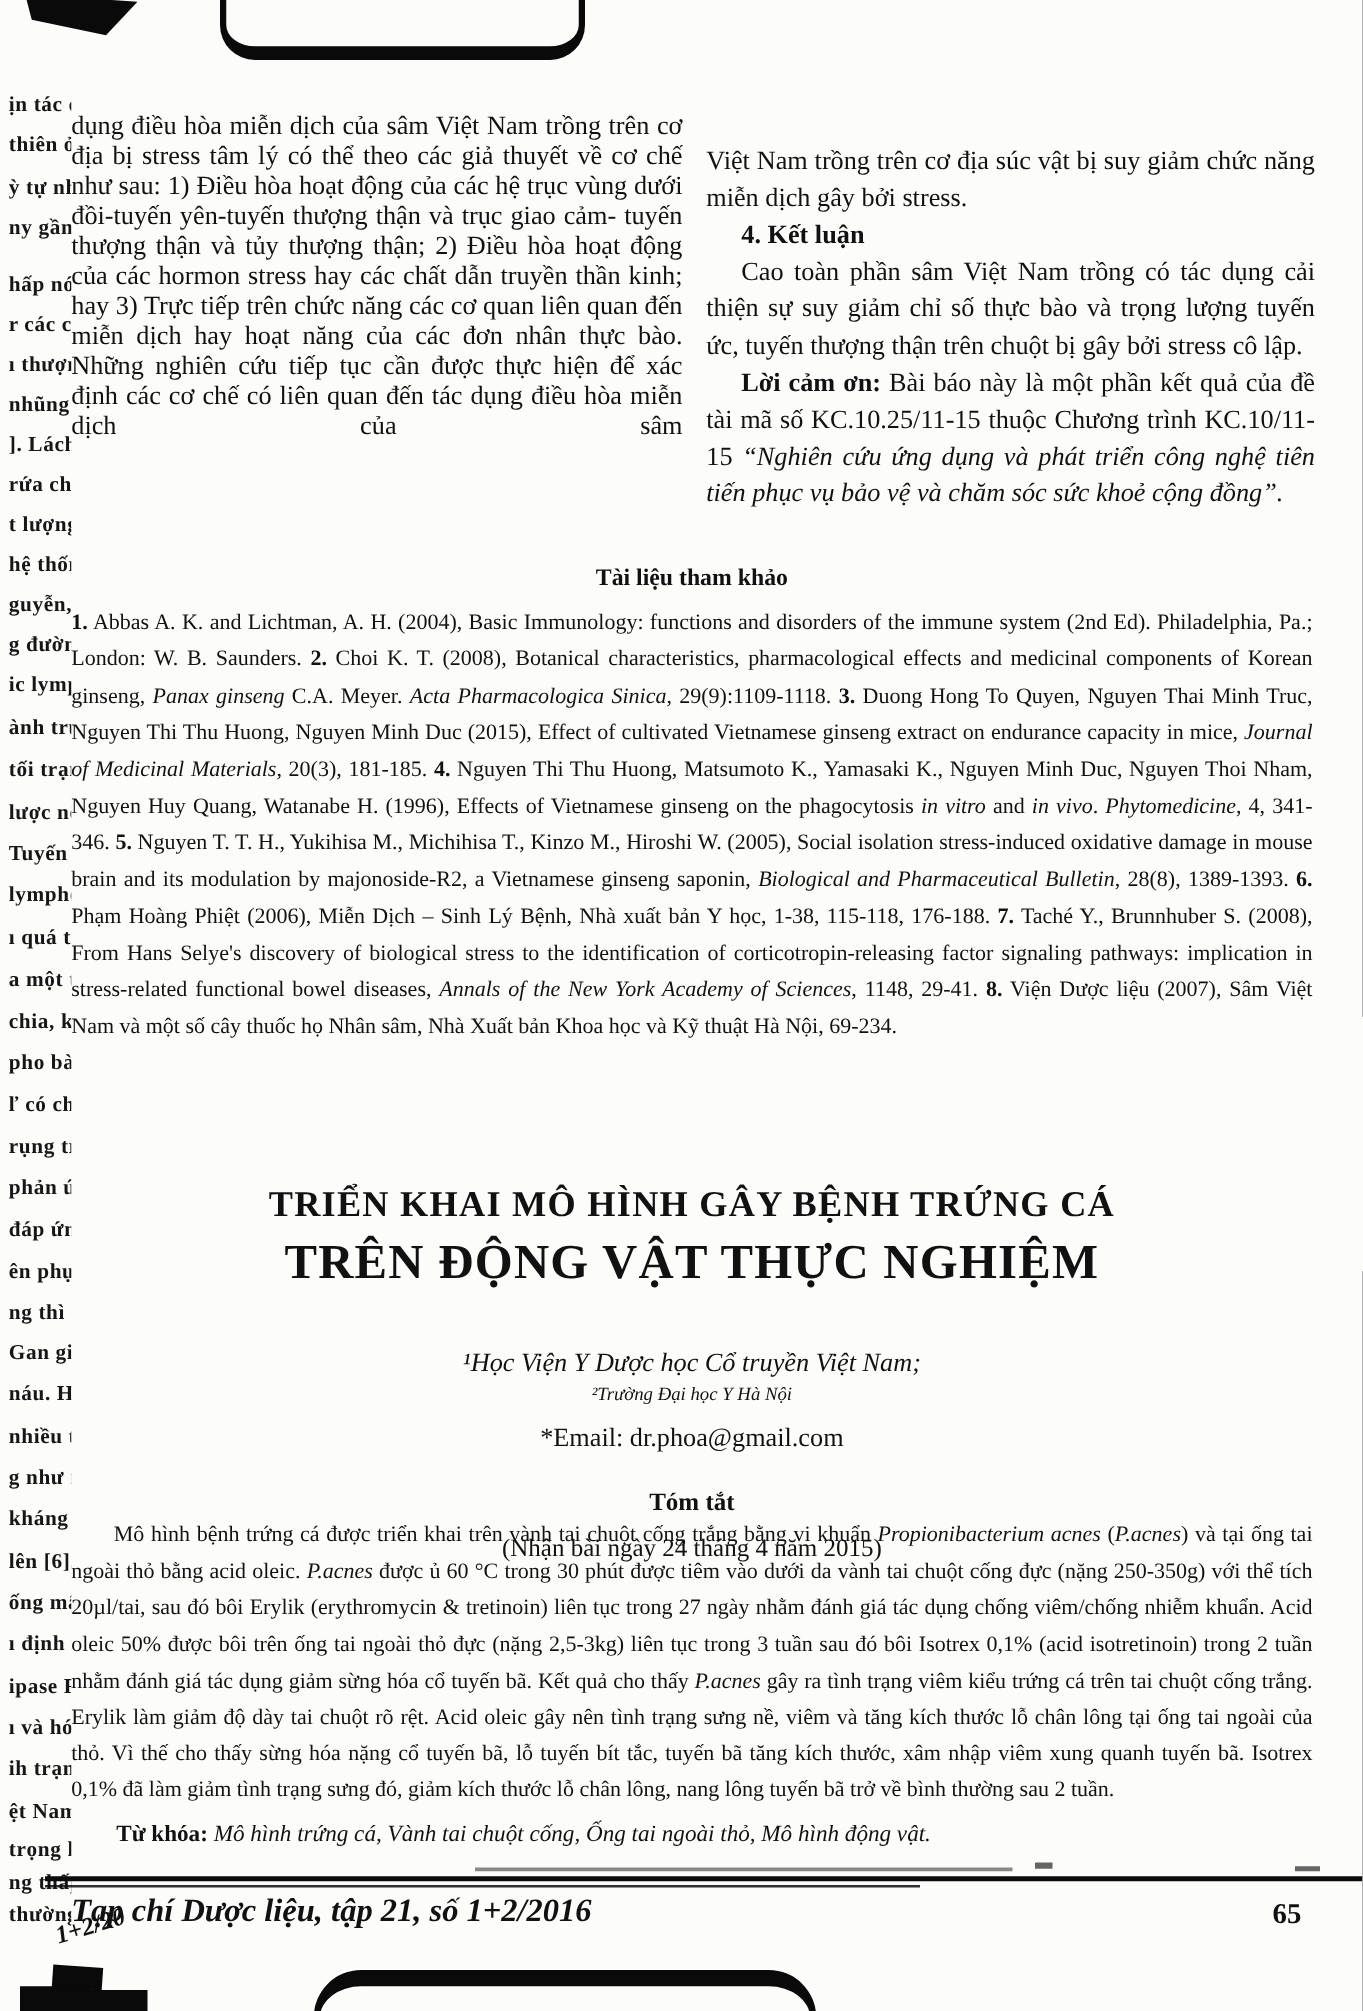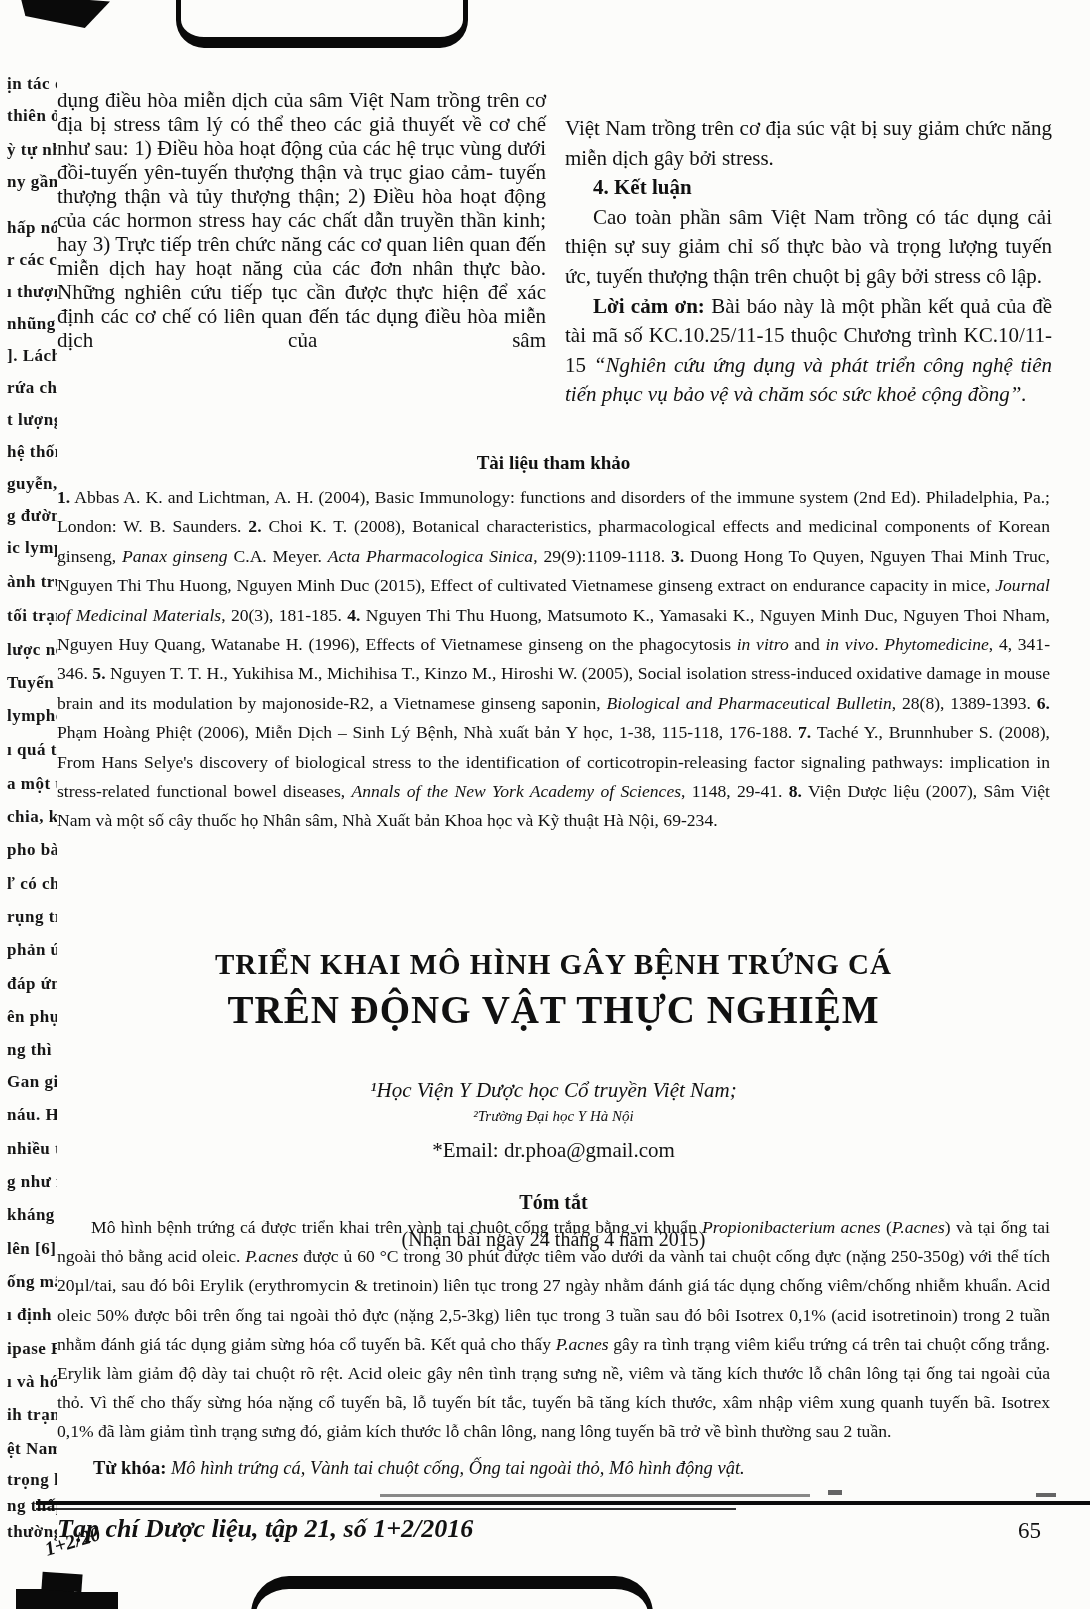--- a/index.html
+++ b/index.html
@@ -64,21 +64,21 @@
   .received{left:57px;top:1228px;width:993px;font-size:20px;}
   .tomtat{left:57px;top:1191px;width:993px;font-size:20px;}
   .abstract{left:57px;top:1213px;width:993px;font-size:17.6px;line-height:29.2px;text-indent:34px;}
   .keywords{left:93px;top:1458px;width:957px;font-size:18.5px;}
 
   .rule-echo{left:380px;top:1494px;width:430px;height:3px;background:#4a4a4a;opacity:.65;}
   .rule-main{left:36px;top:1501px;width:1054px;height:4px;background:#0c0c0c;}
   .rule-sub{left:36px;top:1508px;width:700px;height:2px;background:#0c0c0c;opacity:.85;}
 
   .footer-title{left:57px;top:1514px;font-size:26px;}
-  .footer-page{left:1018px;top:1518px;font-size:23px;font-weight:normal;}
+  .footer-page{left:1018px;top:1518px;font-size:23px;font-weight:bold;}
   .handwritten{left:44px;top:1530px;font-size:20px;transform:rotate(-17deg);}
 </style>
 </head>
 <body>
 
 <div id="page">
 
   <div class="abs wedge"></div>
   <div class="abs tab-top"></div>
   <div class="abs tab-bottom"></div>

